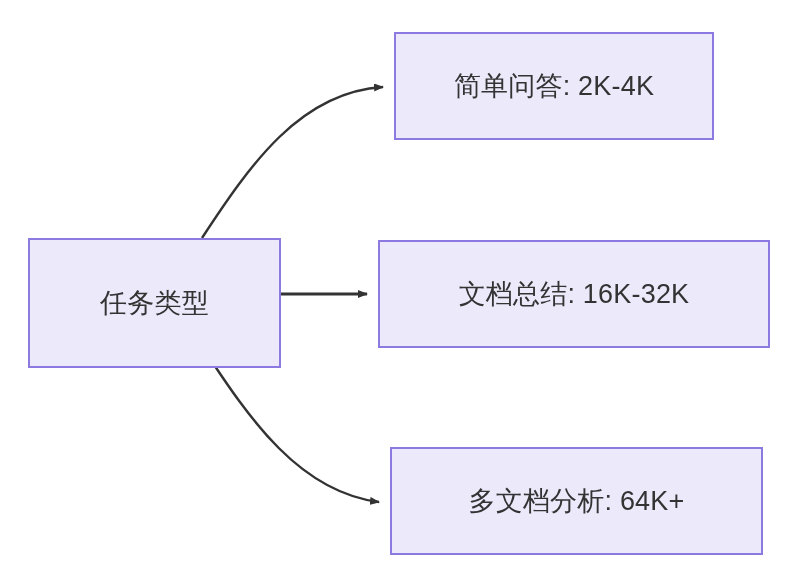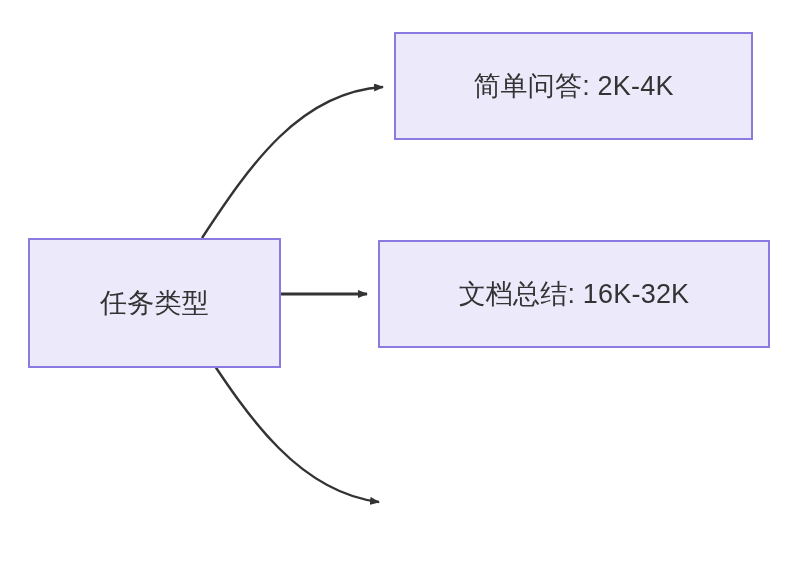--- a/index.html
+++ b/index.html
@@ -43,21 +43,21 @@
   }
   #node-source {
     left: 28px;
     top: 238px;
     width: 253px;
     height: 130px;
   }
   #node-simple-qa {
     left: 394px;
     top: 32px;
-    width: 359px;
+    width: 320px;
     height: 108px;
   }
   #node-doc-summary {
     left: 378px;
     top: 240px;
     width: 392px;
     height: 108px;
     align-items: center;
   }
   #node-multi-doc {
@@ -91,14 +91,17 @@
   </div>
 
   <div class="node" id="node-simple-qa">
     <span class="node-label">简单问答: 2K-4K</span>
   </div>
 
   <div class="node" id="node-doc-summary">
     <span class="node-label">文档总结: 16K-32K</span>
   </div>
 
+  <div class="node" id="node-multi-doc">
+    <span class="node-label">多文档分析: 64K+</span>
+  </div>
 
 </div>
 
 </body></html>

